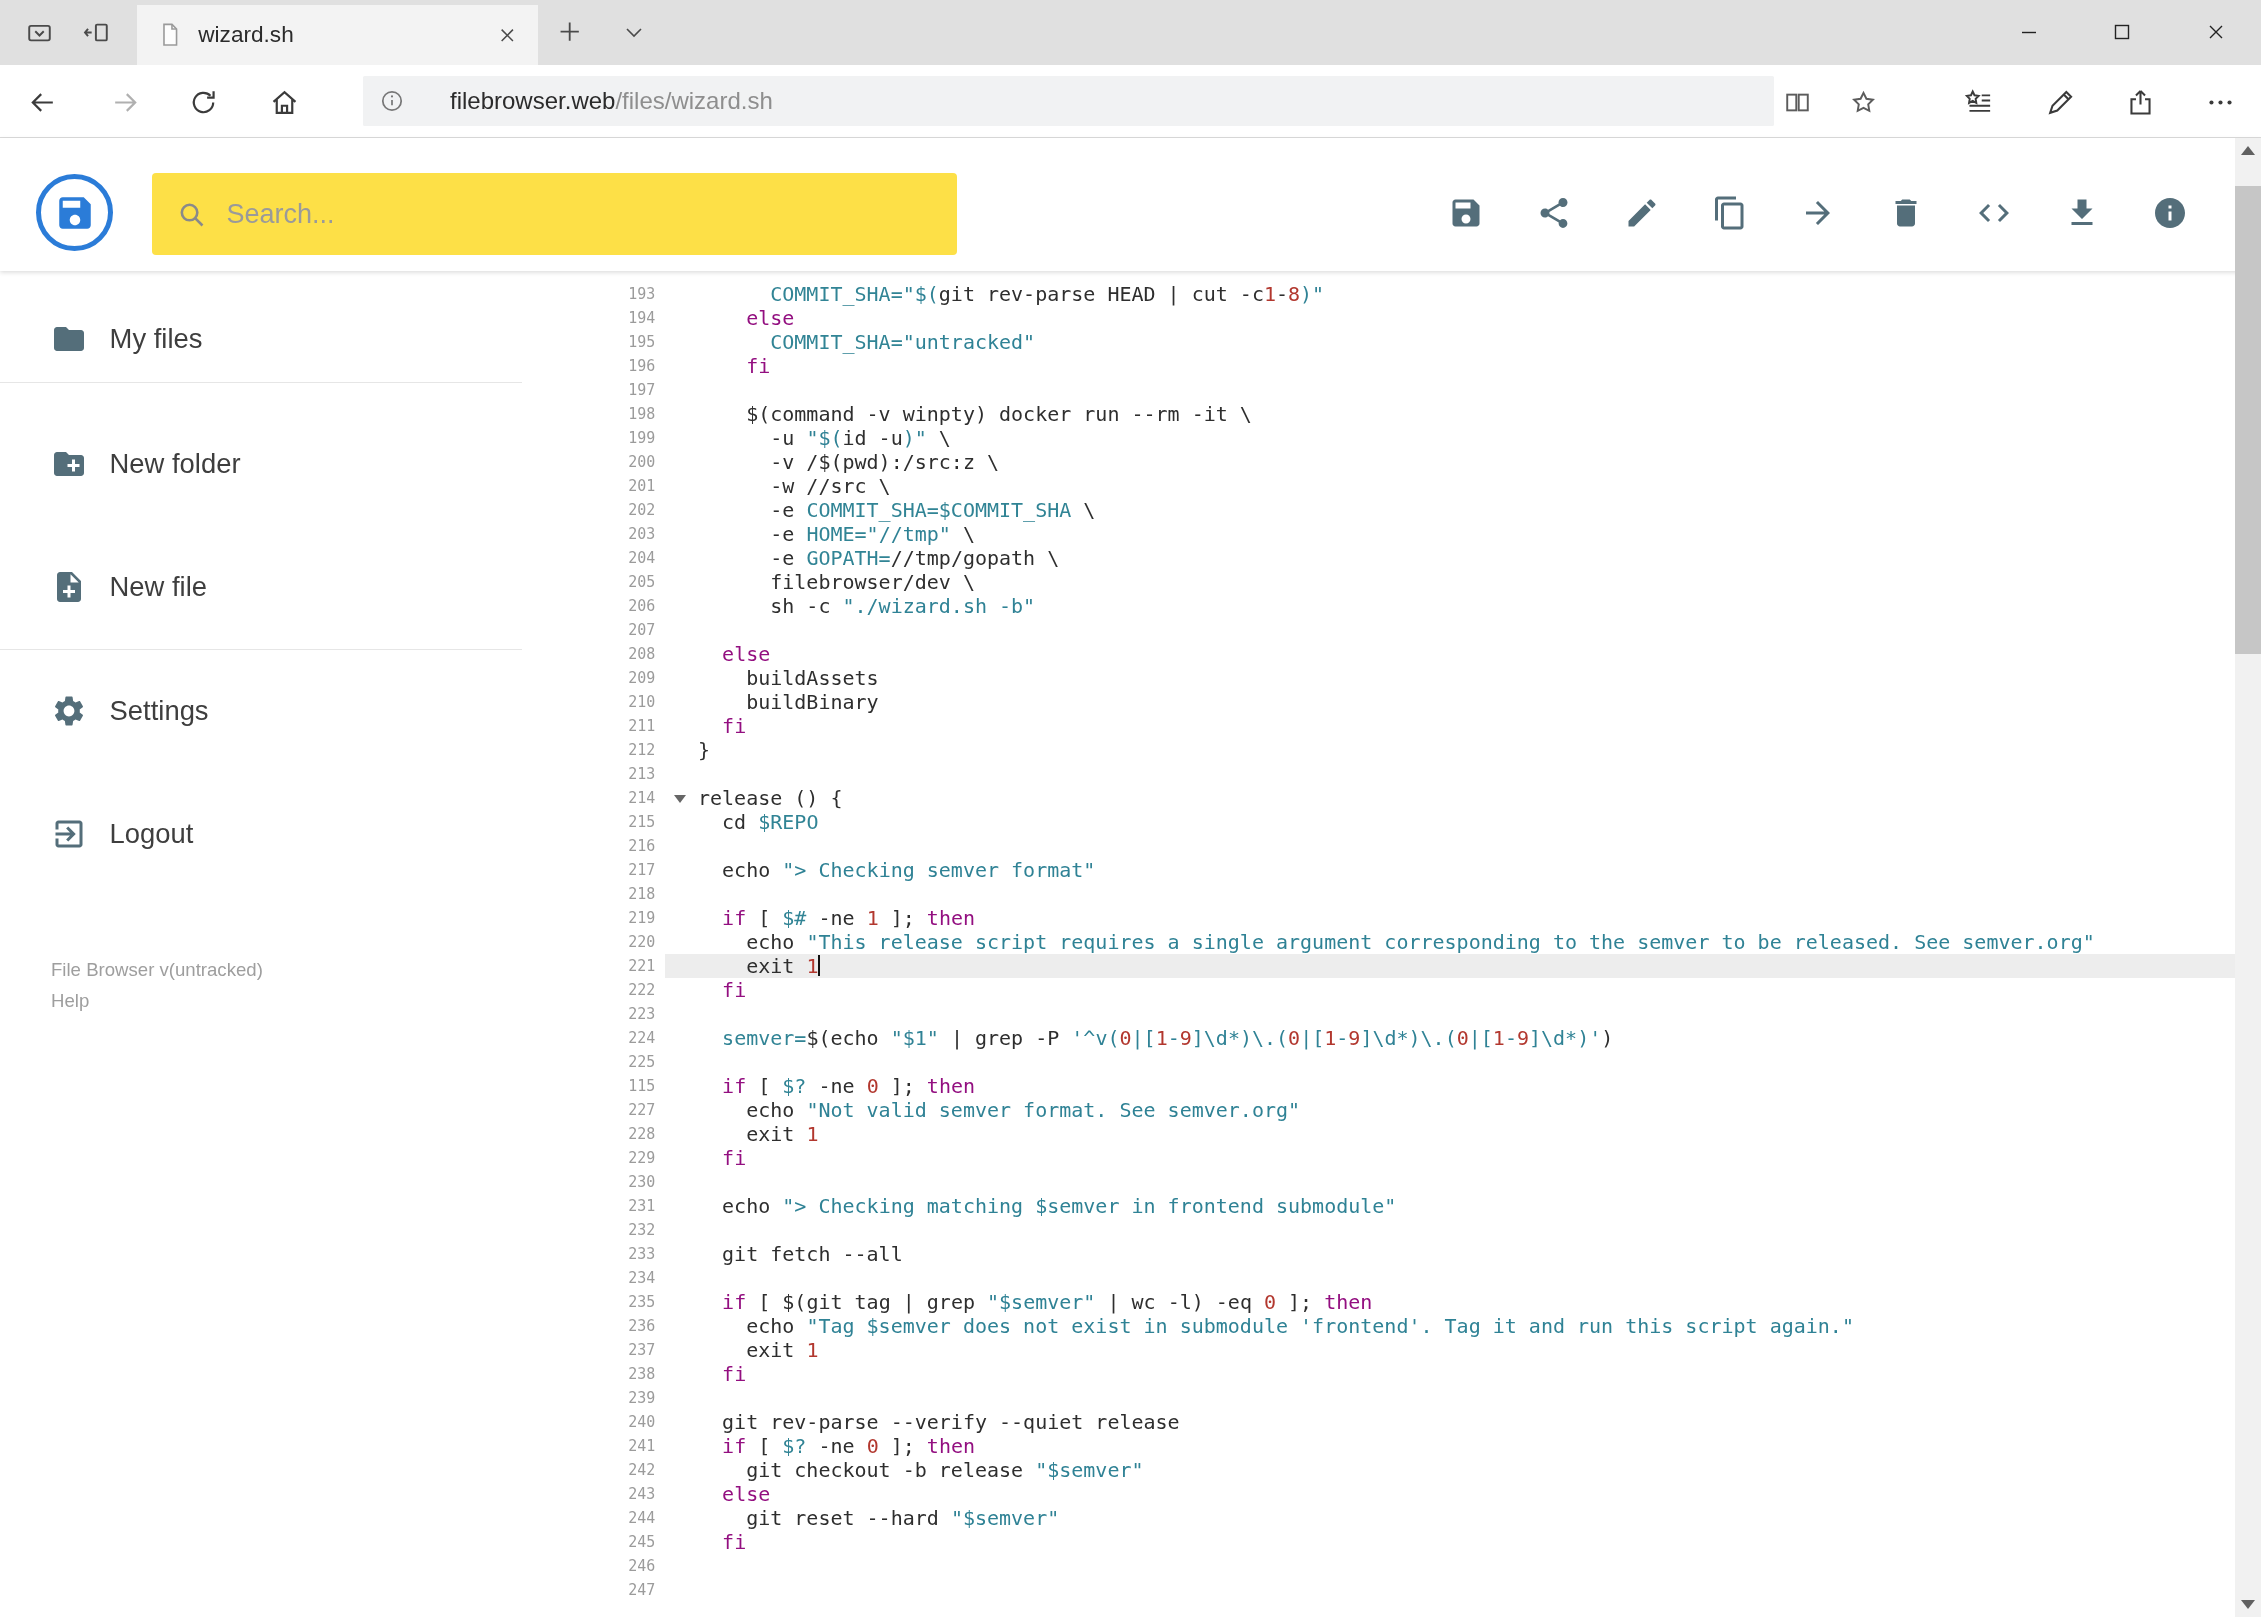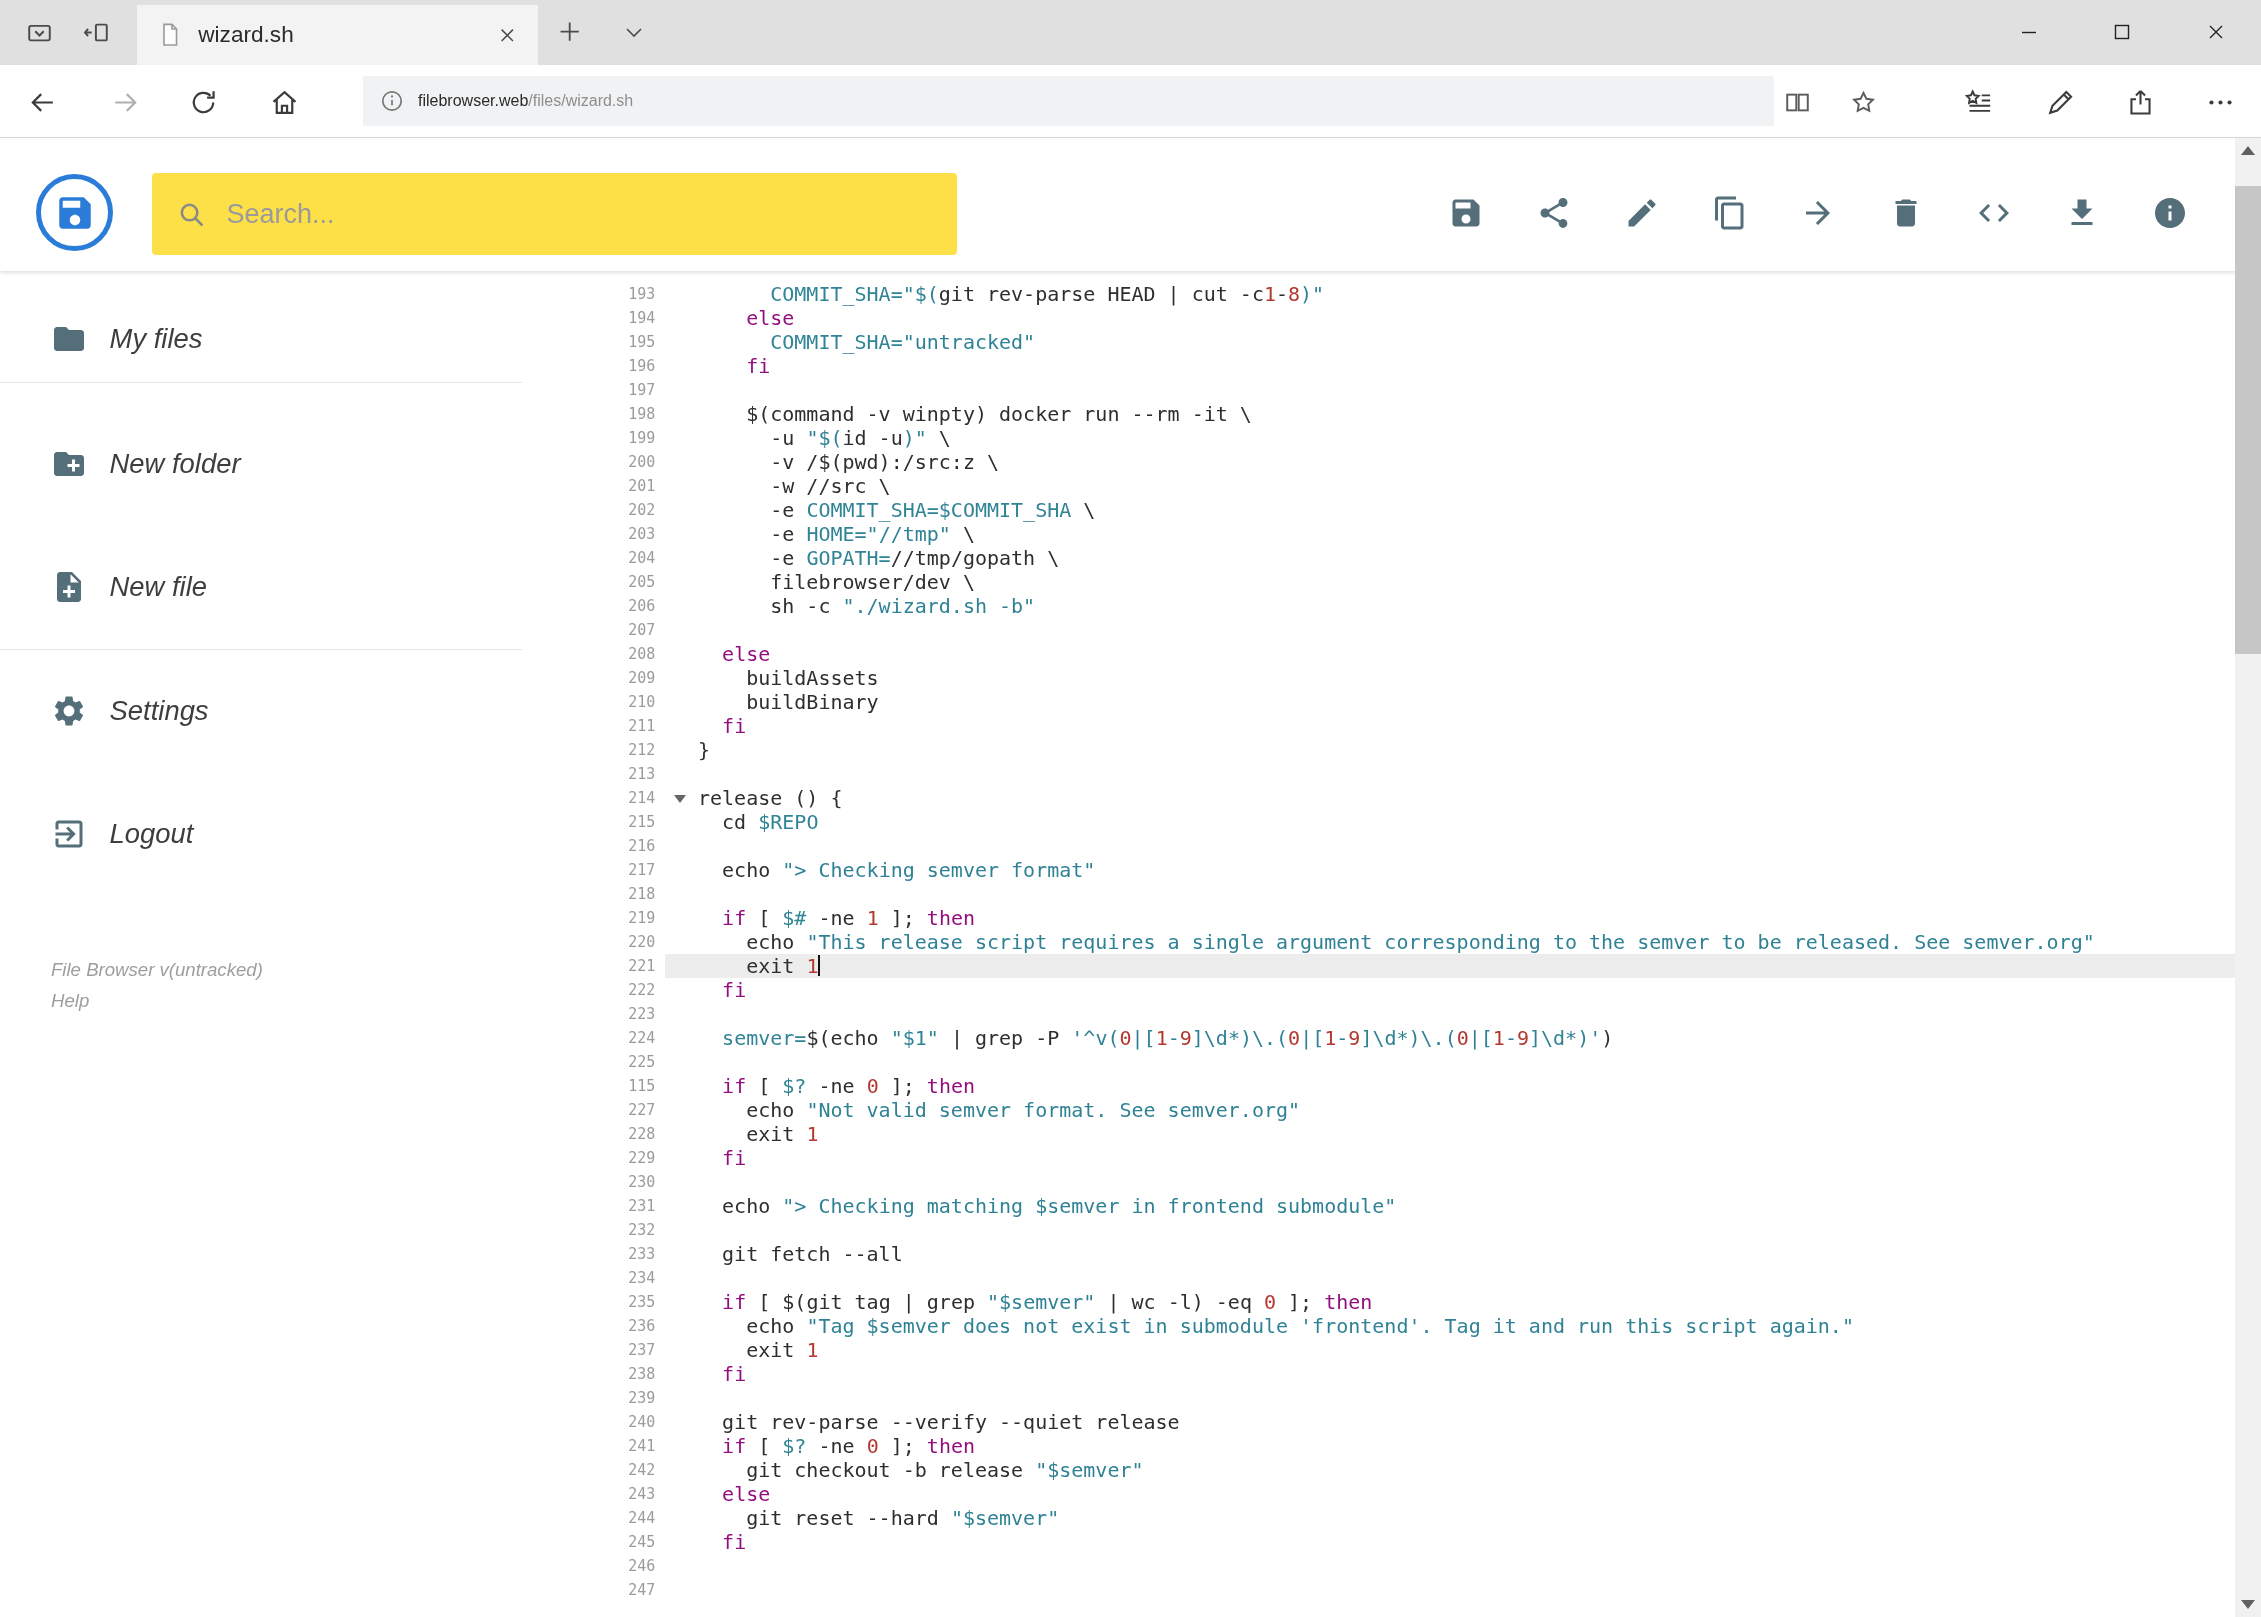--- a/index.html
+++ b/index.html
@@ -15,39 +15,39 @@
   .tab-title { flex:1; font-size:22.6px; color:#2b2b2b; white-space:nowrap; overflow:hidden; }
   .winbtn { position:absolute; top:8px; width:65px; height:48px; color:#222;
             display:flex; align-items:center; justify-content:center; }
 
   .navbar { position:absolute; left:0; top:65px; width:2261px; height:73px; background:#fff;
             border-bottom:0.8px solid #DBDBDB; }
   .nav-ic { position:absolute; top:19.4px; width:36px; height:36px; color:#3b3b3b;
             display:flex; align-items:center; justify-content:center; }
   .urlbar { position:absolute; left:363px; top:11.3px; width:1411px; height:50px; background:#F1F2F3;
             display:flex; align-items:center; padding:0 16px; gap:13px; border-radius:1.6px; }
-  .url-text { font-size:16px; white-space:nowrap; }
+  .url-text { font-size:24px; white-space:nowrap;margin-left:32px; }
   .url-host { color:#2b2b2b; }
   .url-path { color:#8e8e8e; }
 
   
   .app-header { position:absolute; left:0; top:138px; width:2261px; height:133px; background:#fff;
                 box-shadow:0 2.4px 4.8px rgba(0,0,0,0.16); z-index:5; }
   .logo { position:absolute; left:36px; top:174px; width:77px; height:77px; border-radius:50%;
           border:5.7px solid #2B7CD8; background:#fff; display:flex; align-items:center; justify-content:center; }
   .searchbox { position:absolute; left:152px; top:173px; width:805px; height:82px; background:#fde047;
                border-radius:4px; display:flex; align-items:center; padding:0 24px; gap:19.4px; }
   .searchbox input { border:none; outline:none; background:transparent; font-size:27px; color:#555;
                      font-family:"Liberation Sans", sans-serif; width:100%; }
   .searchbox input::placeholder { color:#9a9a9a; }
   .actions { position:absolute; left:1448px; top:195px; display:flex; gap:52px; }
   .action { width:36px; height:36px; color:#546E7A; }
 
   
-  .sidebar { position:absolute; left:0; top:271px; width:522px; height:1346px; background:#fff;font-style:italic; }
+  .sidebar { position:absolute; left:0; top:271px; width:522px; height:1346px; background:#fff; }
   .side-item { position:absolute; left:0; width:522px; height:69px; display:flex; align-items:center;
                padding-left:51px; gap:22.6px; cursor:pointer; }
   .side-item .label { font-size:27.4px; color:#3e3e3e; }
   .side-ic { width:36px; height:36px; color:#546E7A; flex:0 0 36px; }
   .side-div { position:absolute; left:0; width:522px; height:0.8px; background:#E6E6E6; }
   .side-footer { position:absolute; left:51px; top:683px; font-size:18.6px; color:#9e9e9e; line-height:31px; }
 
   
   .editor { position:absolute; left:588px; top:271px; width:1647px; height:1346px; overflow:hidden;
             font-family:"DejaVu Sans Mono", monospace; }

